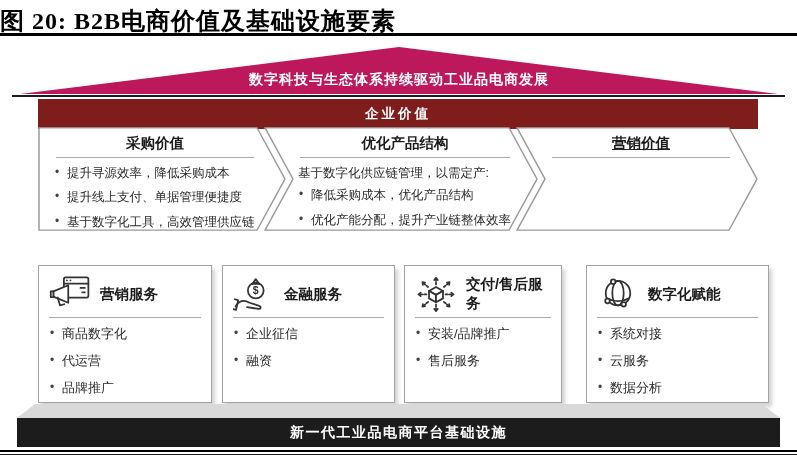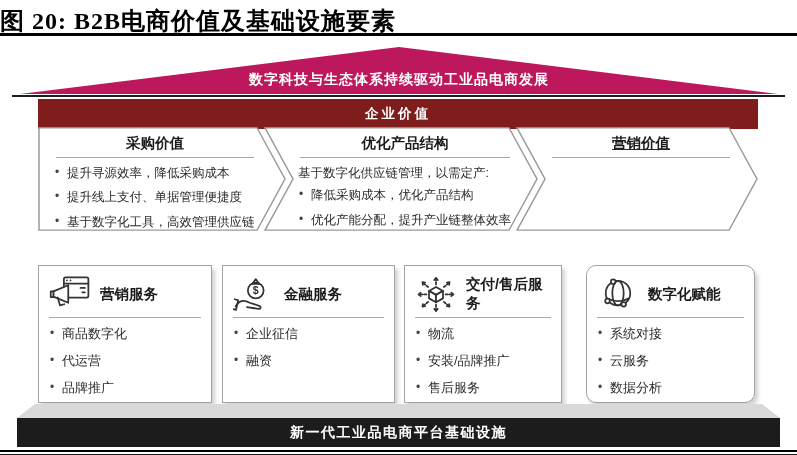--- a/index.html
+++ b/index.html
@@ -38,21 +38,21 @@
   .bullets { list-style:none; }
   .bullets li { position:relative; font-size:12.5px; line-height:1.3; padding-left:13px; margin-bottom:8px; color:#2b2b2b; }
   .bullets li::before { content:"•"; position:absolute; left:1px; top:0; color:#444; font-size:12px; }
 
   
   .sbox { position:absolute; top:265px; height:138px; background:#fff; border:1.5px solid #a3a3a3;
           box-shadow:3px 4px 4px rgba(0,0,0,0.18); padding:8px 10px 0 10px; }
   .sbox1 { left:38px;  width:174px; }
   .sbox2 { left:222px; width:173px; }
   .sbox3 { left:404px; width:158px; }
-  .sbox4 { left:586px; width:169px;border-radius:10px; }
+  .sbox4 { left:586px; width:183px; }
   .sbox-head { display:flex; align-items:center; gap:9px; min-height:40px; }
   .sbox-icon { flex:0 0 auto; width:42px; height:40px; }
   .sbox-icon svg { width:100%; height:100%; }
   .sbox-title { font-weight:bold; font-size:14.5px; color:#1b1b1b; }
   .sbox-rule { height:1px; background:#a9a9a9; margin:3px 0 8px 0; }
   .sbox .bullets li { font-size:13px; margin-bottom:10px; }
 
   
   .plat-bevel { position:absolute; left:17px; top:404px; width:763px; height:14px; background:#d9d9d9;
                 -webkit-clip-path:polygon(18px 0, calc(100% - 18px) 0, 100% 100%, 0 100%);
@@ -201,21 +201,20 @@
             <polyline points="36.5,8 39.5,7.5 39,10.5"></polyline>
             <polyline points="11.5,35 8.5,35.5 9,32.5"></polyline>
             <polyline points="36.5,35 39.5,35.5 39,32.5"></polyline>
           </g>
         </svg>
       </span>
       <span class="sbox-title">交付/售后服务</span>
     </div>
     <div class="sbox-rule"></div>
     <ul class="bullets">
-      <li>物流</li>
       <li>安装/品牌推广</li>
       <li>售后服务</li>
     </ul>
   </div>
 
   <div class="sbox sbox4">
     <div class="sbox-head">
       <span class="sbox-icon">
         <svg viewBox="0 0 48 42">
           <g class="icon-stroke">

